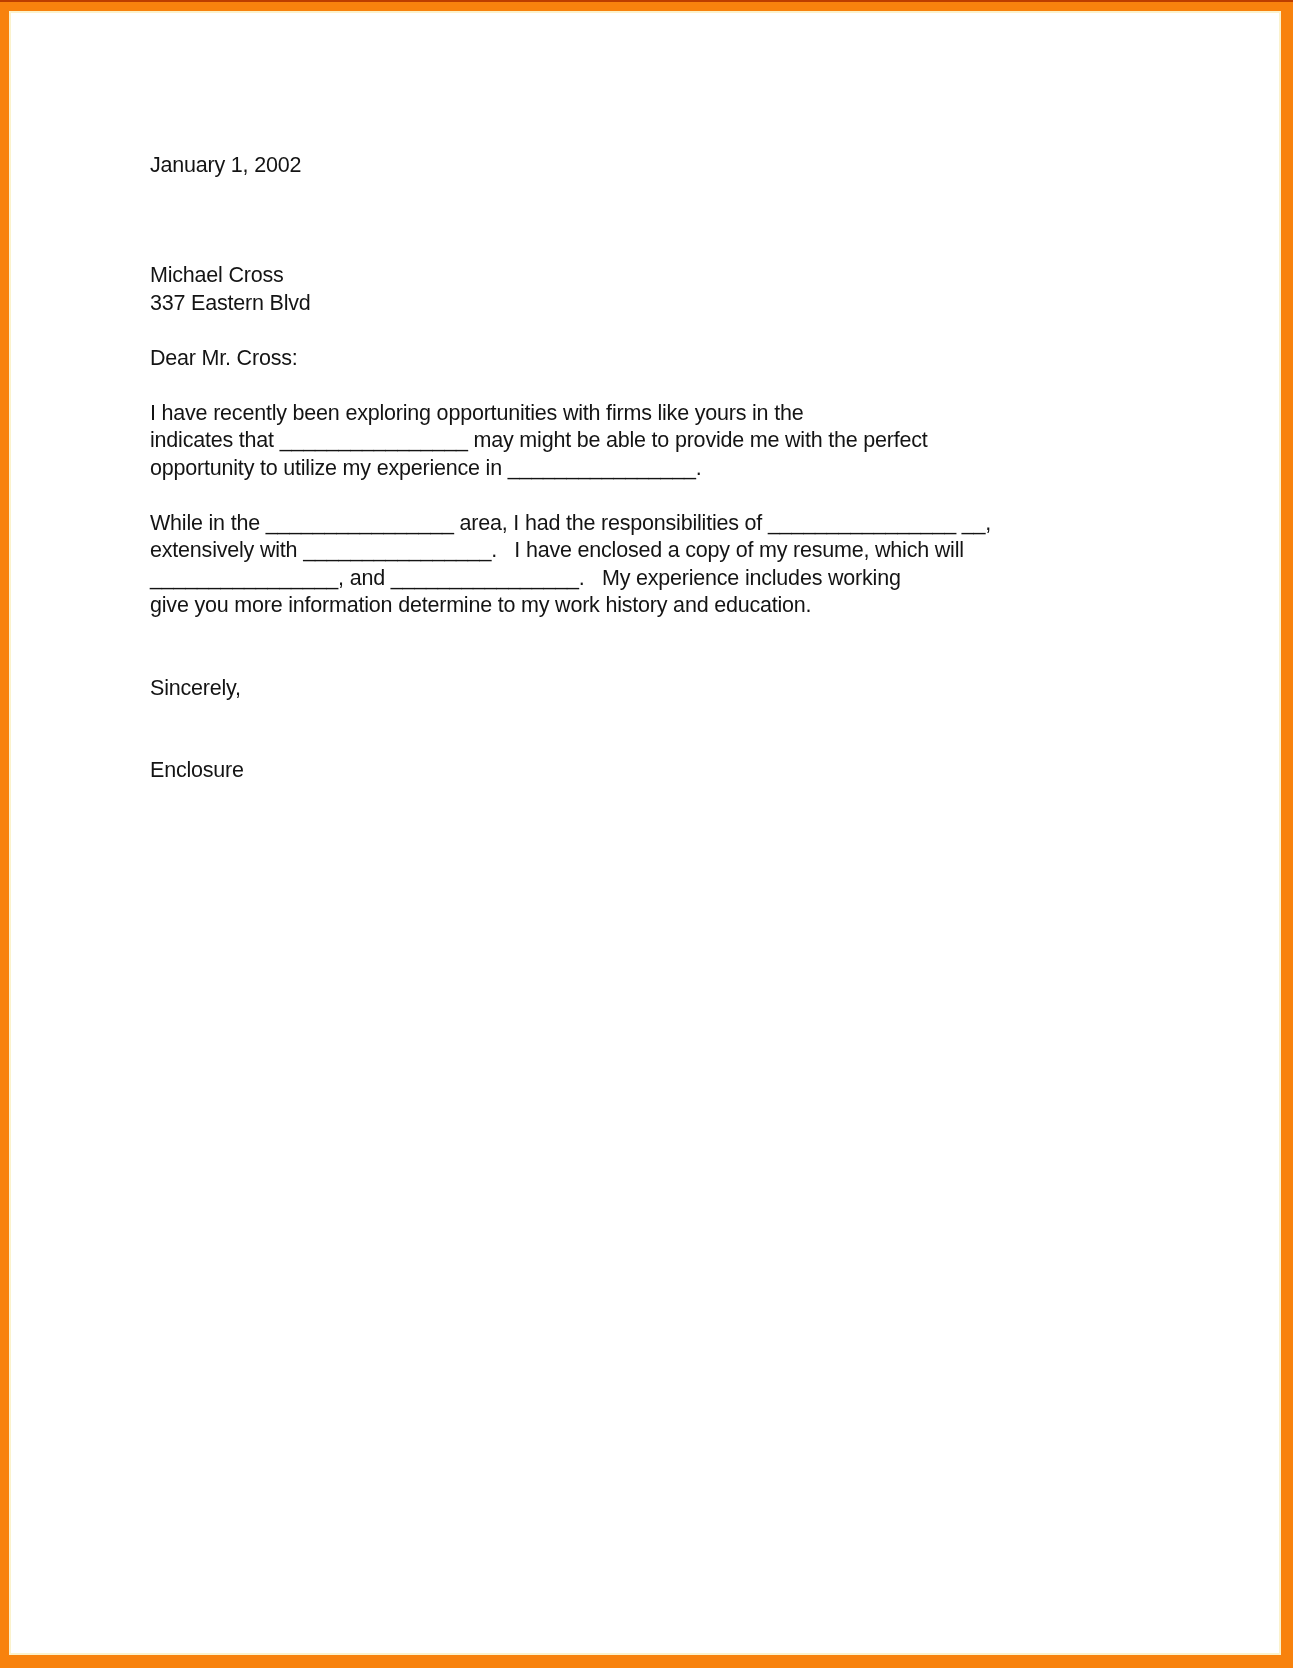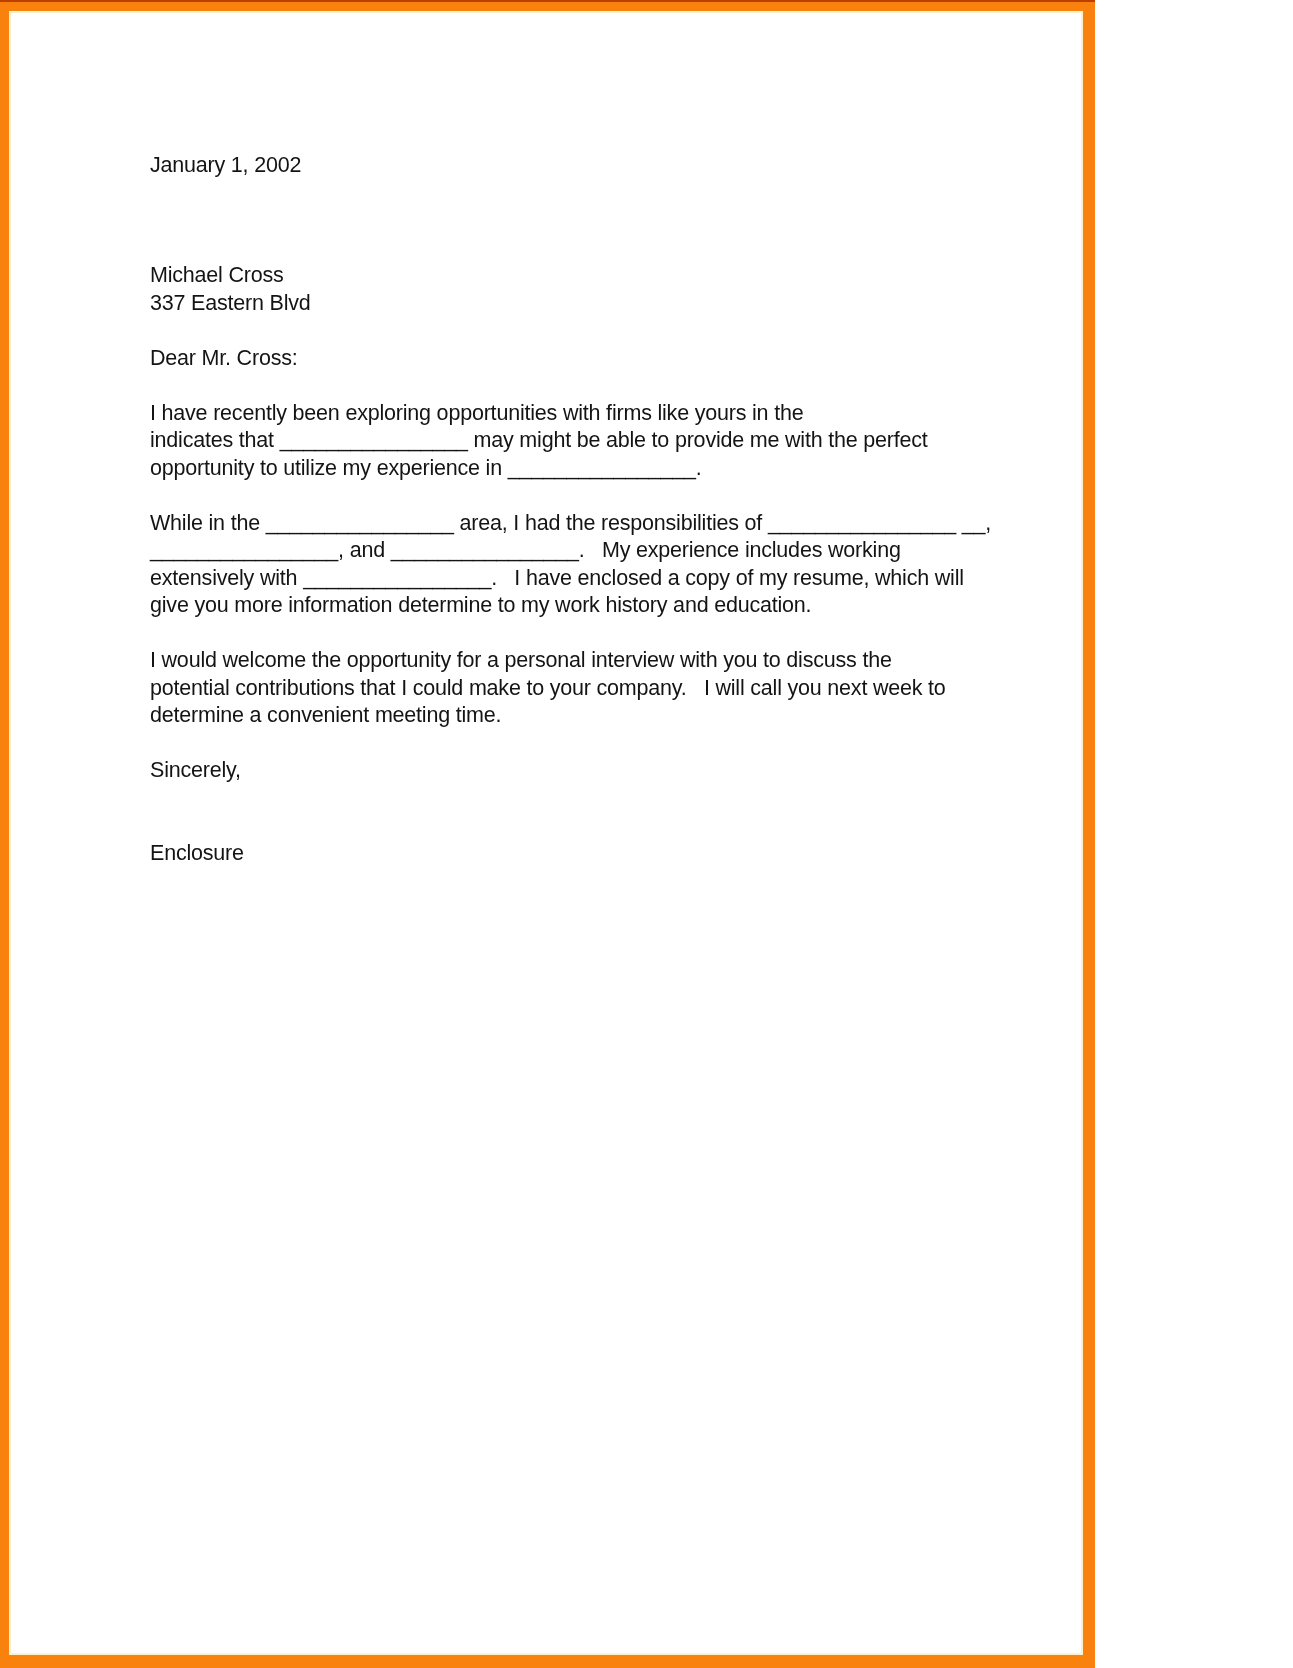--- a/index.html
+++ b/index.html
@@ -2,21 +2,21 @@
 <html><head>
 <meta charset="utf-8">
 <style>
   html, body {
     margin: 0;
     padding: 0;
     background: #ffffff;
   }
   .canvas {
     position: relative;
-    width: 1095px;
+    width: 1293px;
     height: 1668px;
     background: #ffffff;
     font-family: "Liberation Sans", "DejaVu Sans", sans-serif;
     color: #141414;
     overflow: hidden;
   }
   .frame {
     position: absolute;
     inset: 0;
     box-sizing: border-box;
@@ -75,31 +75,26 @@
 
     <div>
       <div class="ln">I have recently been exploring opportunities with firms like yours in the</div>
       <div class="ln">indicates that ________________ may might be able to provide me with the perfect</div>
       <div class="ln">opportunity to utilize my experience in ________________.</div>
     </div>
     <div class="sp1"></div>
 
     <div>
       <div class="ln">While in the ________________ area, I had the responsibilities of ________________ __,</div>
+      <div class="ln">extensively with ________________.   I have enclosed a copy of my resume, which will</div>
       <div class="ln">________________, and ________________.   My experience includes working</div>
-      <div class="ln">extensively with ________________.   I have enclosed a copy of my resume, which will</div>
       <div class="ln">give you more information determine to my work history and education.</div>
     </div>
     <div class="sp1"></div>
 
-    <div>
-      <div class="ln">I would welcome the opportunity for a personal interview with you to discuss the</div>
-      <div class="ln">potential contributions that I could make to your company.   I will call you next week to</div>
-      <div class="ln">determine a convenient meeting time.</div>
-    </div>
     <div class="sp1"></div>
 
     <div class="ln">Sincerely,</div>
     <div class="sp1"></div>
 
     <div class="sp1"></div>
 
     <div class="ln">Enclosure</div>
 
   </div>

